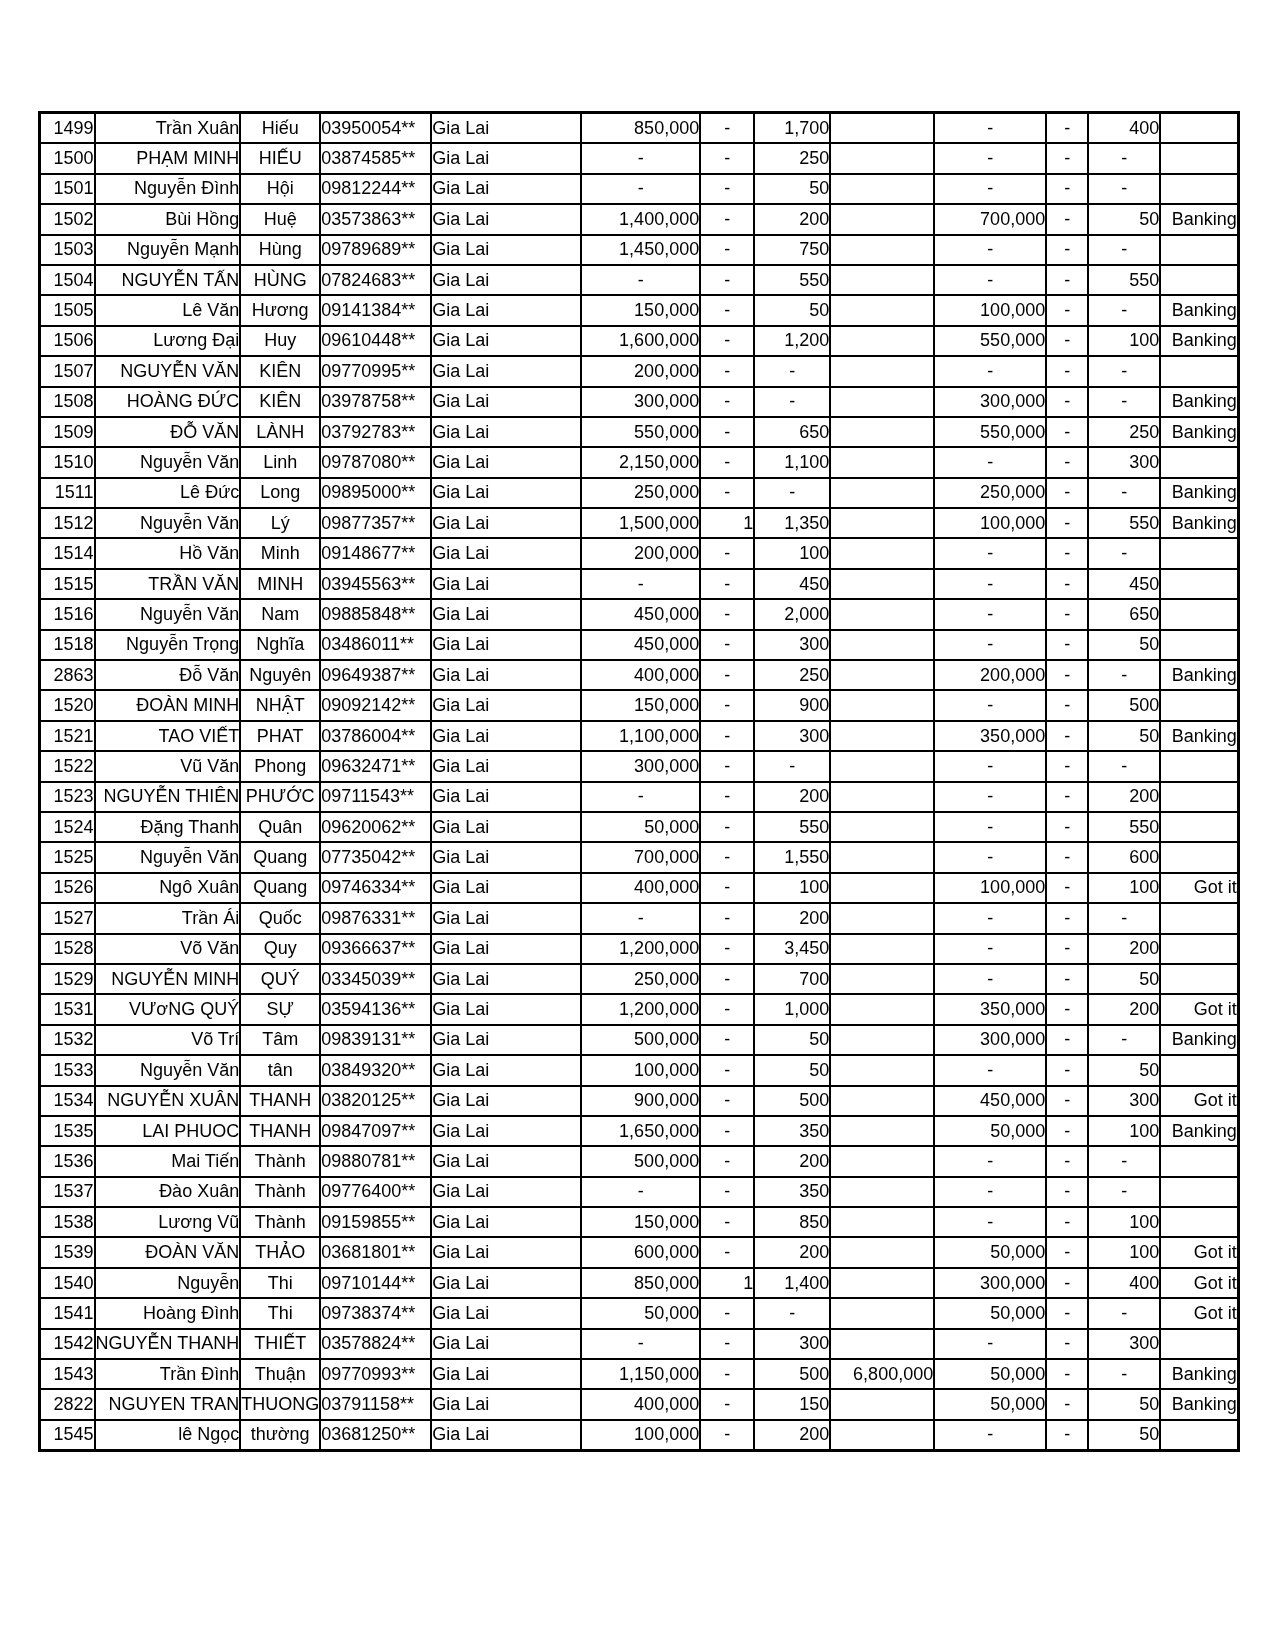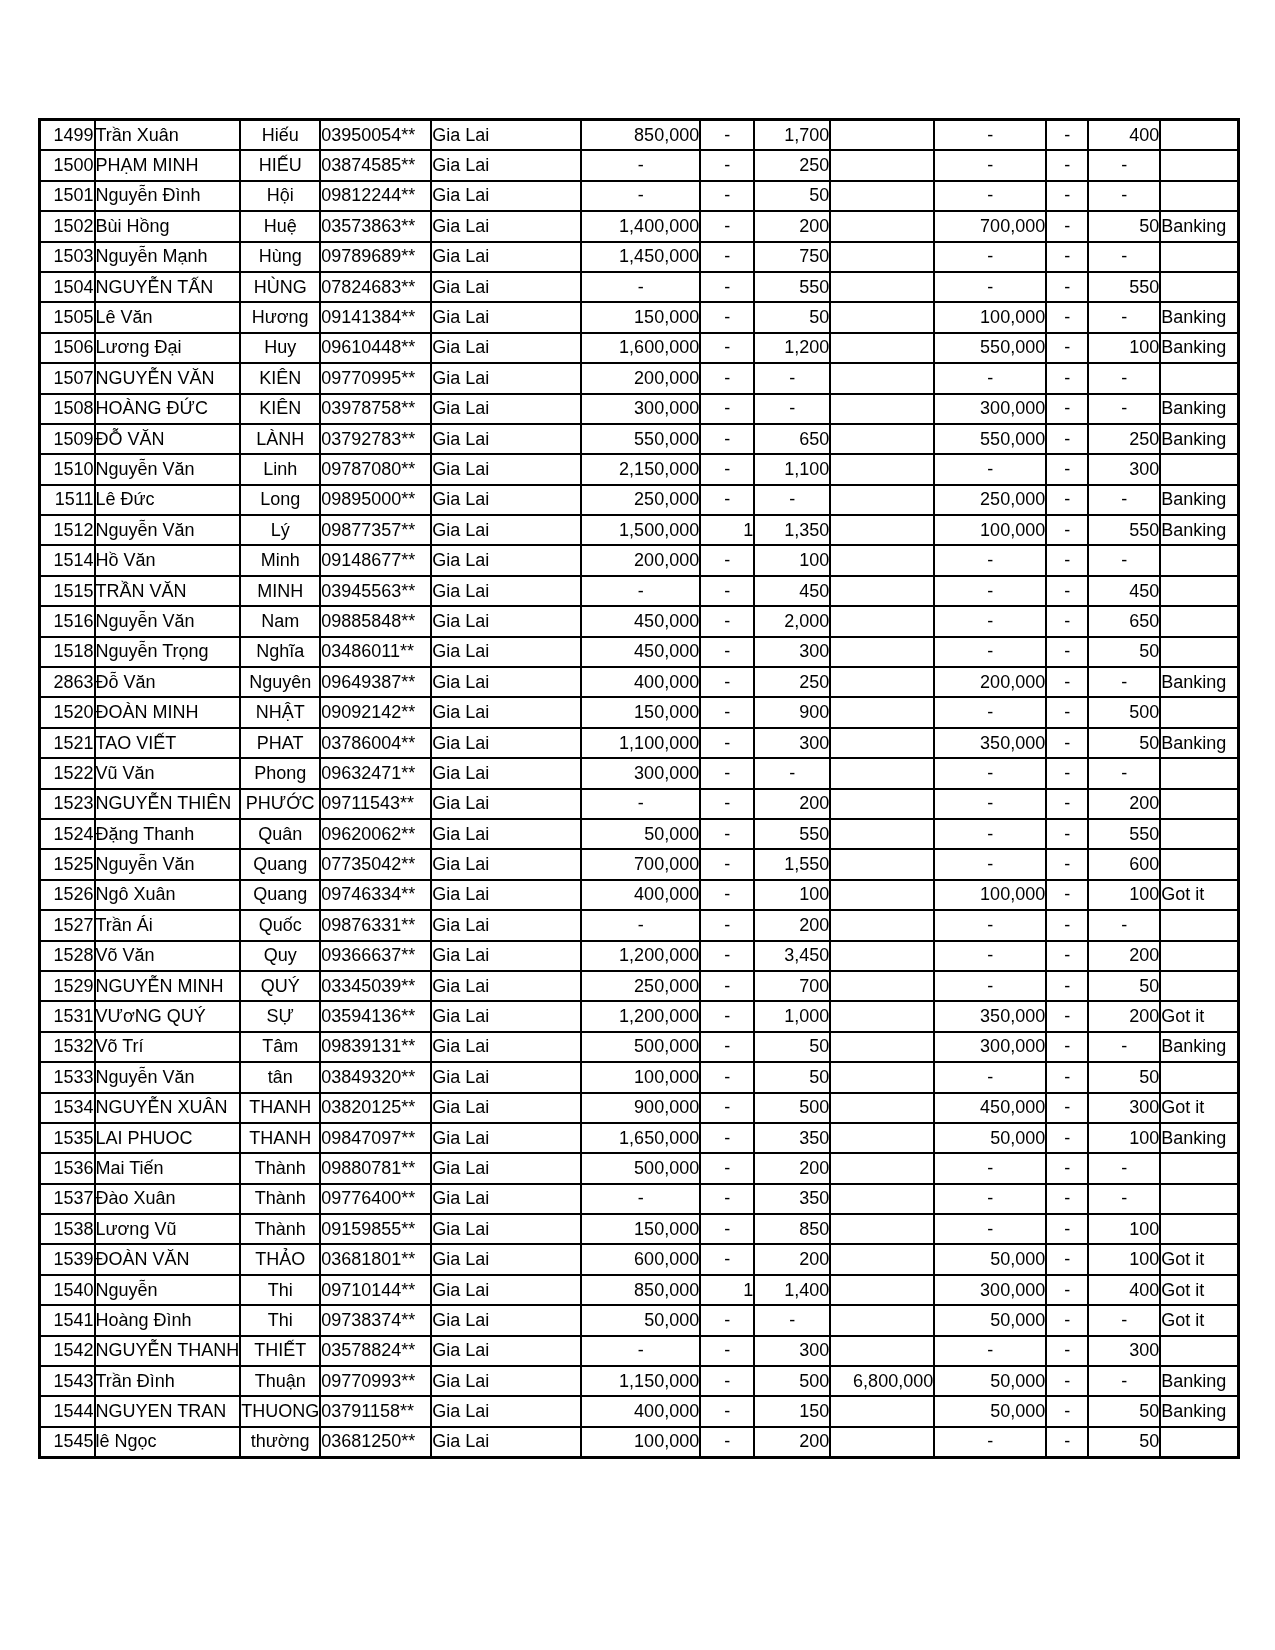--- a/index.html
+++ b/index.html
@@ -9,48 +9,48 @@
   }
   body {
     width: 1275px;
     height: 1650px;
     position: relative;
     font-family: "Liberation Sans", sans-serif;
     color: #000000;
   }
   .sheet {
     position: absolute;
-    top: 118px;
+    top: 111px;
     left: 38px;
   }
   table.roster {
     border-collapse: collapse;
     table-layout: fixed;
     border: 3px solid #000000;
   }
   table.roster td {
     border: 2px solid #000000;
     height: 28.4px;
     padding: 0;
     vertical-align: middle;
     white-space: nowrap;
     font-size: 18px;
     color: #000000;
     background: #ffffff;
   }
   
   .c-id     { text-align: right;  padding-right: 5px; }
-  .c-name   { text-align: left; }
+  .c-name   { text-align: right; }
   .c-last   { text-align: center; margin-left: 8px; }
   .c-phone  { text-align: left;   padding-left: 4px; margin-left: 32px; }
   .c-prov   { text-align: left; }
   .c-num    { text-align: right;  padding-right: 10px; font-size: 15px; }
   .c-flag   { text-align: right;  padding-right: 12px; font-size: 15px; }
   .c-mid    { text-align: center; font-size: 15px; }
-  .c-status { text-align: left;   padding-left: 3px;  font-size: 15px; }
+  .c-status { text-align: right;   padding-left: 3px;  font-size: 15px; }
   
   .c-num.is-dash, .c-flag.is-dash { text-align: center; padding-right: 0; }
   
   .bl-thick { border-left-width: 3px; }
   
   .fit { overflow: hidden; }
 </style>
 </head>
 <body>
 
@@ -696,21 +696,21 @@
           <td class="c-num bl-thick">1,150,000</td>
           <td class="c-flag is-dash">-</td>
           <td class="c-num">500</td>
           <td class="c-num">6,800,000</td>
           <td class="c-num bl-thick">50,000</td>
           <td class="c-mid">-</td>
           <td class="c-num is-dash">-</td>
           <td class="c-status">Banking</td>
         </tr>
         <tr>
-          <td class="c-id">1544</td>
+          <td class="c-id">2822</td>
           <td class="c-name fit">NGUYEN TRAN</td>
           <td class="c-last fit">THUONG</td>
           <td class="c-phone fit">03791158**</td>
           <td class="c-prov bl-thick">Gia Lai</td>
           <td class="c-num bl-thick">400,000</td>
           <td class="c-flag is-dash">-</td>
           <td class="c-num">150</td>
           <td class="c-num"></td>
           <td class="c-num bl-thick">50,000</td>
           <td class="c-mid">-</td>

